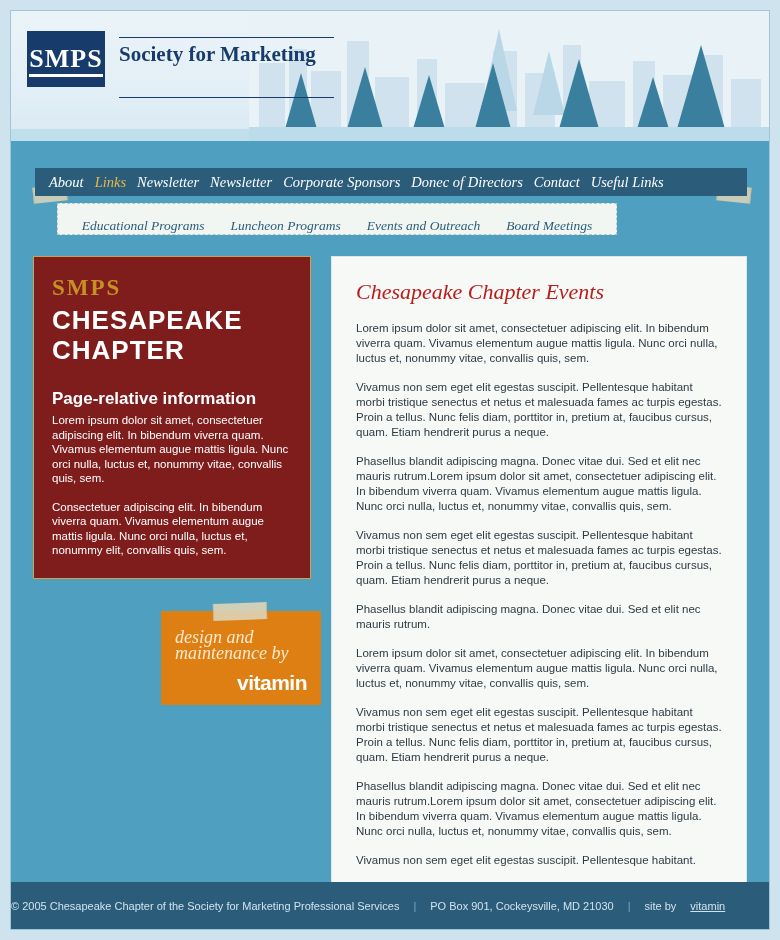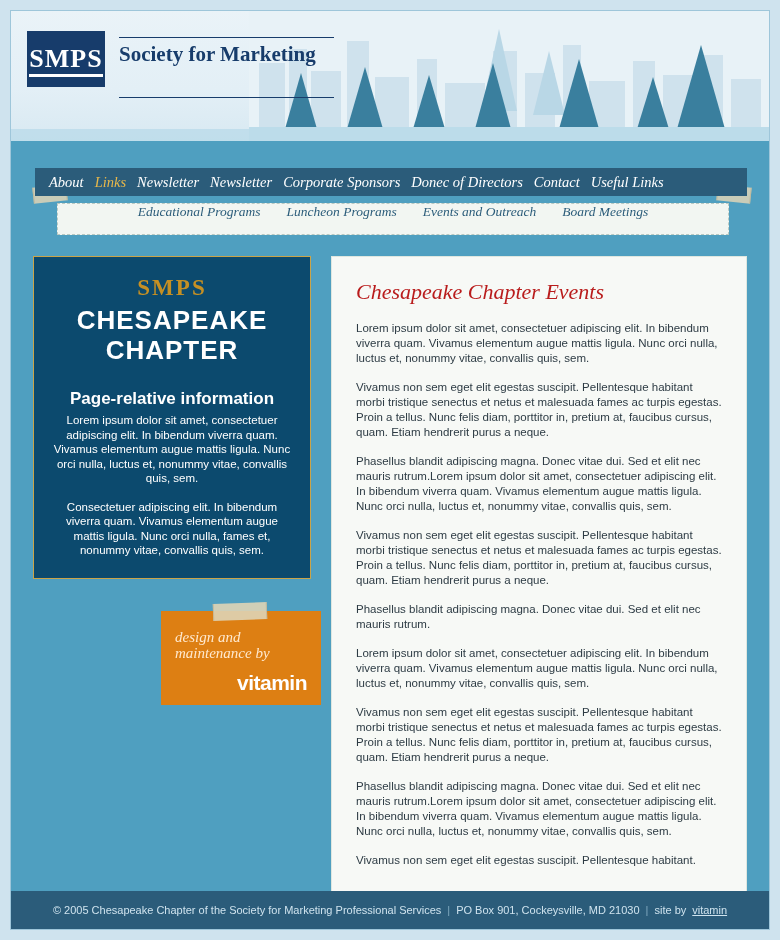--- a/index.html
+++ b/index.html
@@ -114,25 +114,25 @@
     background: rgba(222, 212, 182, .85);
     border-left: 1px solid rgba(190,178,146,.7);
     border-right: 1px solid rgba(190,178,146,.7);
     transform: rotate(-6deg);
   }
   .tape.left { left: 22px; top: 45px; }
   .tape.right { left: 706px; top: 45px; transform: rotate(6deg); }
   .subnav {
     position: absolute;
     left: 46px; top: 62px;
-    width: 672px; height: 32px;
+    width: 560px; height: 32px;
     background: #f2f6f2;
     border: 1px dashed #b9c9c2;
     display: flex;
-    align-items: flex-start;
+    align-items: flex-end;
     justify-content: center;
     gap: 26px;
   }
   .subnav a {
     font-family: "Liberation Serif", serif;
     font-style: italic;
     font-size: 13.5px;
     color: #2b5c7a;
     text-decoration: none;
     white-space: nowrap;
@@ -142,24 +142,23 @@
   .body-area {
     position: relative;
     height: 640px;
     background: #4f9fc0;
   }
 
   .side-panel {
     position: absolute;
     left: 22px; top: 0px;
     width: 278px;
-    background: #0c4a6e;
+    background: #7f1d1d;
     border: 1px solid #caa448;
     padding: 18px 18px 20px 18px;
-    text-align: center;
   }
   .side-smps {
     font-family: "Liberation Serif", serif;
     font-size: 23px;
     font-weight: bold;
     letter-spacing: 2px;
     color: #c69023;
   }
   .side-title {
     font-family: "Liberation Sans", sans-serif;
@@ -196,21 +195,21 @@
     left: 52px; top: -8px;
     width: 54px; height: 17px;
     background: rgba(222, 212, 182, .9);
     border-left: 1px solid rgba(190,178,146,.7);
     border-right: 1px solid rgba(190,178,146,.7);
     transform: rotate(-2deg);
   }
   .vitamin .dm {
     font-family: "Liberation Serif", serif;
     font-style: italic;
-    font-size: 15px;
+    font-size: 18px;
     color: #ffe9cf;
     line-height: 16px;
   }
   .vitamin .brand {
     margin-top: 10px;
     text-align: right;
     font-size: 21px;
     font-weight: bold;
     color: #ffffff;
     letter-spacing: -0.5px;
@@ -236,28 +235,27 @@
     margin: 0 0 14px 0;
     font-size: 11.5px;
     line-height: 15px;
     color: #2d3b44;
   }
 
   
   .footer {
     position: absolute;
     left: 0; right: 0; bottom: 0;
-    height: 38px;
+    height: 47px;
     background: #2b5c7a;
     color: #cfe3ee;
     font-size: 11px;
     display: flex;
     align-items: center;
-    justify-content: center;
-    gap: 6px;
+    gap: 14px;
   }
   .footer a { color: #cfe3ee; }
   .sep { color: #7fa8bf; }
 </style>
 </head>
 <body>
 
 <div id="page">
   <div class="frame">
 
@@ -329,21 +327,21 @@
     <div class="body-area">
 
       <div class="side-panel">
         <div class="side-smps">SMPS</div>
         <div class="side-title">
           <span>CHESAPEAKE</span><br>
           <span>CHAPTER</span>
         </div>
         <div class="side-sub">Page-relative information</div>
         <div class="side-p">Lorem ipsum dolor sit amet, consectetuer adipiscing elit. In bibendum viverra quam. Vivamus elementum augue mattis ligula. Nunc orci nulla, luctus et, nonummy vitae, convallis quis, sem.</div>
-        <div class="side-p">Consectetuer adipiscing elit. In bibendum viverra quam. Vivamus elementum augue mattis ligula. Nunc orci nulla, fames et, nonummy vitae, convallis quis, sem.</div>
+        <div class="side-p">Consectetuer adipiscing elit. In bibendum viverra quam. Vivamus elementum augue mattis ligula. Nunc orci nulla, luctus et, nonummy elit, convallis quis, sem.</div>
       </div>
 
       <div class="vitamin">
         <div class="tape2"></div>
         <div class="dm">
           <span>design and</span><br>
           <span>maintenance by</span>
         </div>
         <div class="brand">vitamin</div>
       </div>

